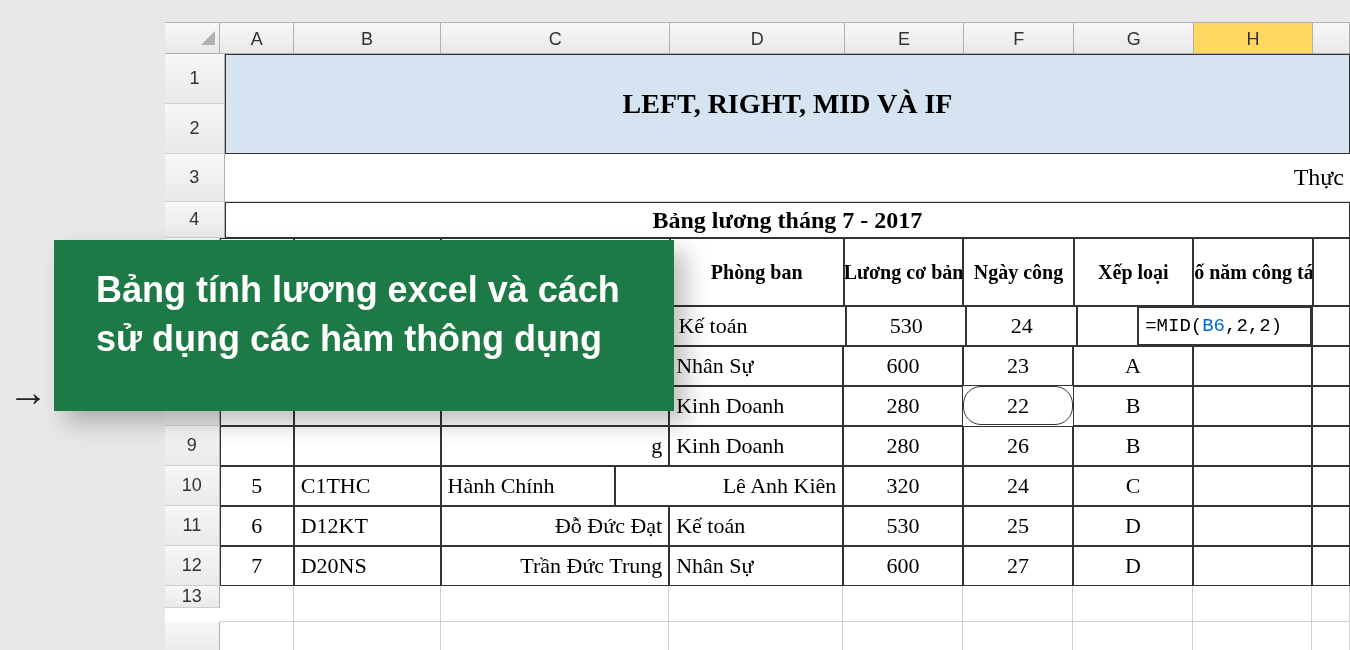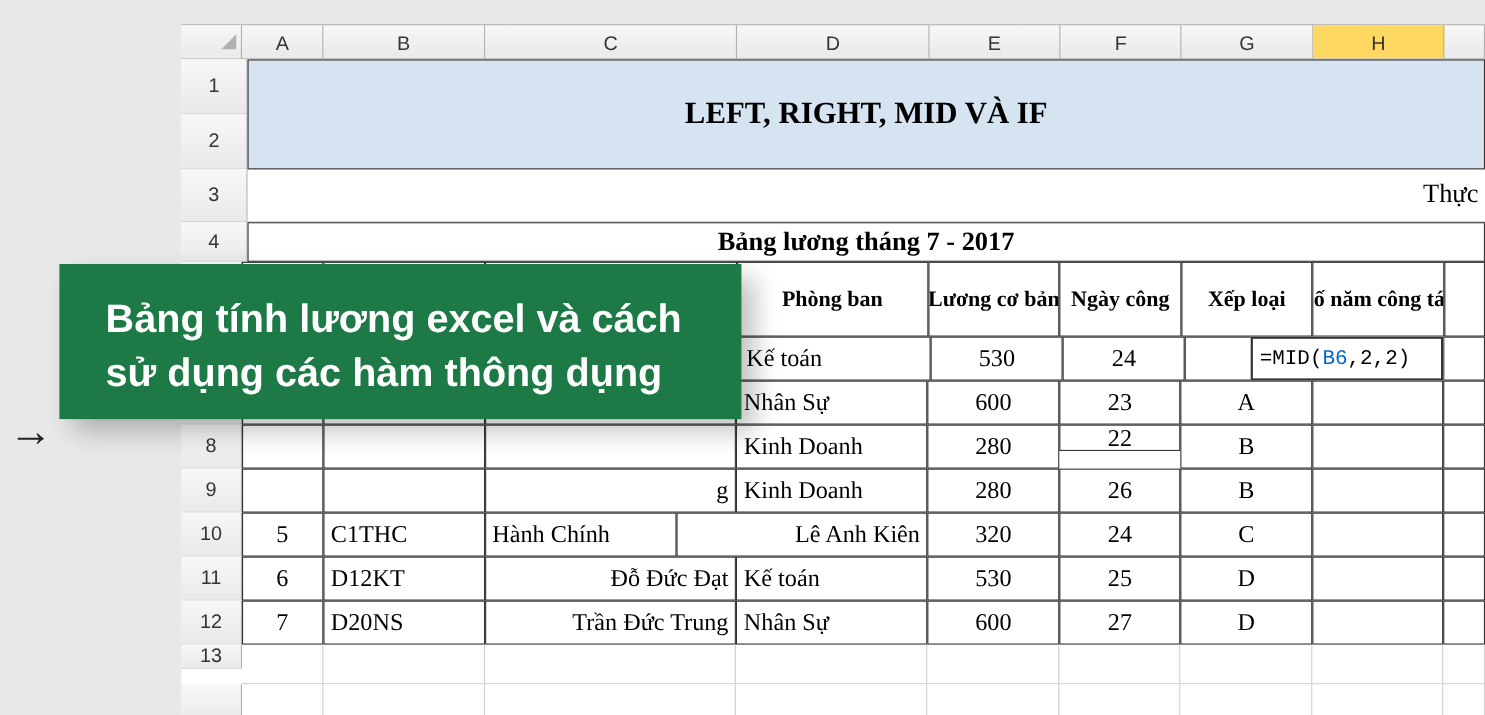--- a/index.html
+++ b/index.html
@@ -108,21 +108,21 @@
     position: absolute;
     left: 54px;
     top: 240px;
     width: 620px;
     background: #1d7a46;
     color: #fff;
     font-family: Arial, Helvetica, sans-serif;
     font-weight: bold;
     font-size: 36px;
     line-height: 1.35;
-    padding: 26px 36px 18px 42px;
+    padding: 26px 36px 48px 42px;
     box-shadow: 12px 12px 22px rgba(0,0,0,0.25);
   }
   .arrow {
     position:absolute;
     left: 8px;
     top: 370px;
     font-size: 40px;
     color: #222;
     font-family: Arial, sans-serif;
   }
@@ -211,21 +211,21 @@
         <div class="cell td cH" style="height: 40px;"></div>
         <div class="cell td cI" style="height: 40px;"></div>
       </div>
       <div class="grid-row">
         <div class="row-h" style="height: 40px;">8</div>
         <div class="cell td cA center" style="height: 40px;"></div>
         <div class="cell td cB" style="height: 40px;"></div>
         <div class="cell td cC" style="height: 40px; justify-content: flex-end;"></div>
         <div class="cell td cD" style="height: 40px;">Kinh Doanh</div>
         <div class="cell td cE center" style="height: 40px;">280</div>
-        <div class="cell td cF center" style="height: 24px;">22</div>
+        <div class="cell td cF center" style="height: 39px; border-radius: 18px;">22</div>
         <div class="cell td cG center" style="height: 40px;">B</div>
         <div class="cell td cH" style="height: 40px;"></div>
         <div class="cell td cI" style="height: 40px;"></div>
       </div>
       <div class="grid-row">
         <div class="row-h" style="height: 40px;">9</div>
         <div class="cell td cA center" style="height: 40px;"></div>
         <div class="cell td cB" style="height: 40px;"></div>
         <div class="cell td cC" style="height: 40px; justify-content: flex-end;">g</div>
         <div class="cell td cD" style="height: 40px;">Kinh Doanh</div>

